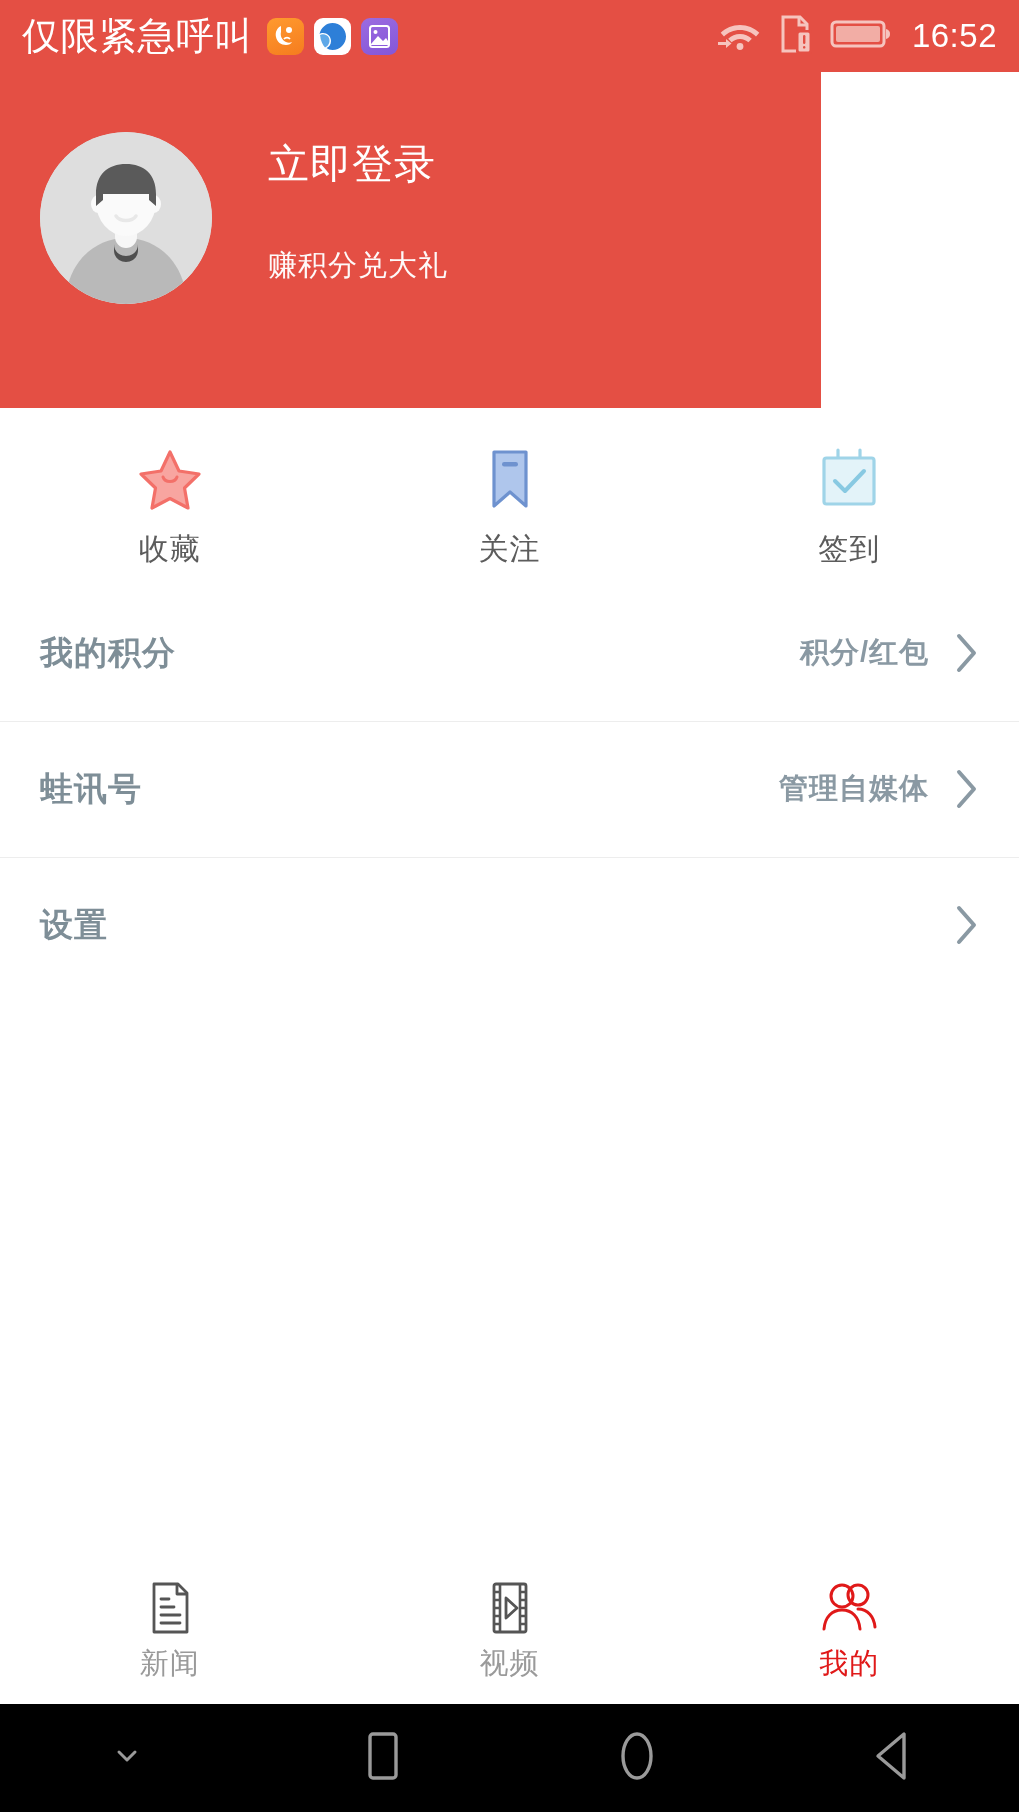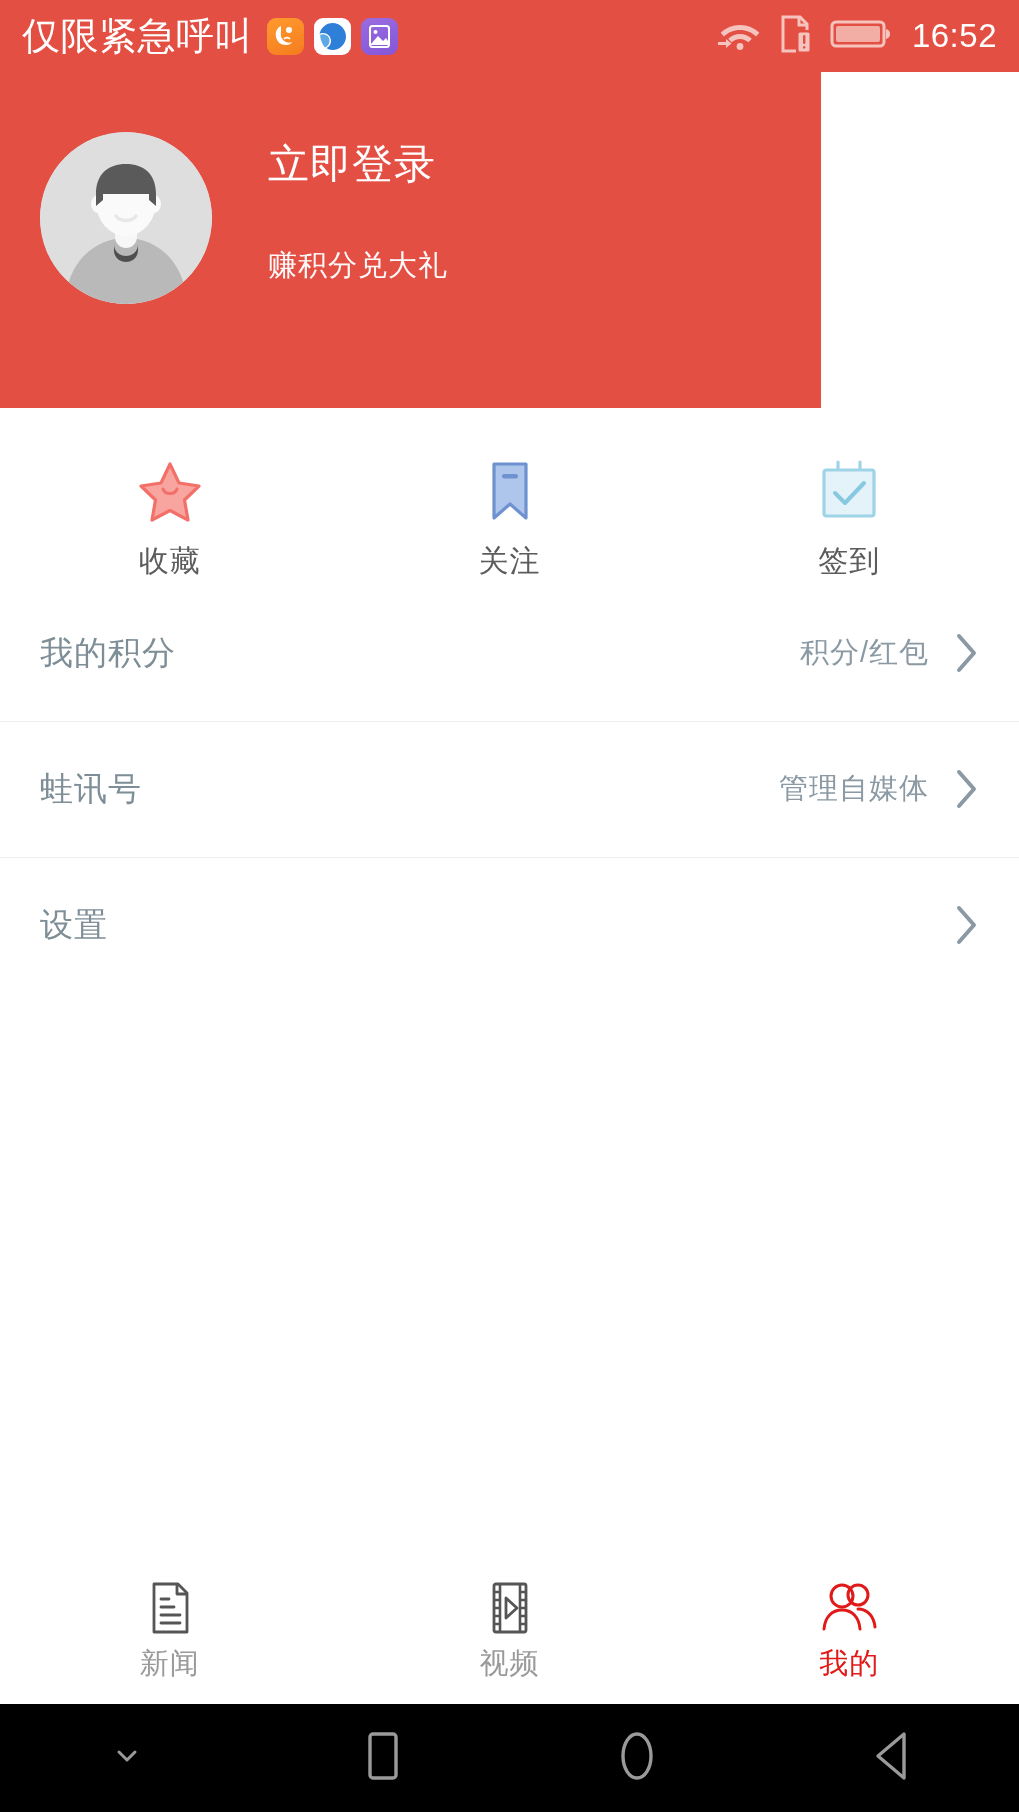--- a/index.html
+++ b/index.html
@@ -110,21 +110,20 @@
 
   
   .quick-actions {
     position: absolute;
     left: 0; top: 408px;
     width: 1019px;
     height: 177px;
     background: #ffffff;
     display: flex;
     align-items: flex-start;
-    margin-top: 12px;
   }
   .qa-item {
     flex: 1;
     display: flex;
     flex-direction: column;
     align-items: center;
     padding-top: 38px;
     cursor: pointer;
   }
   .qa-icon {
@@ -141,20 +140,21 @@
     letter-spacing: 1px;
     line-height: 1;
   }
 
   
   .menu-list {
     position: absolute;
     left: 0; top: 585px;
     width: 1019px;
     background: #000000;
+    font-weight: bold;
   }
   .menu-row {
     position: relative;
     height: 136px;
     display: flex;
     align-items: center;
     padding: 0 40px;
     box-sizing: border-box;
     cursor: pointer;
     background: #ffffff;

